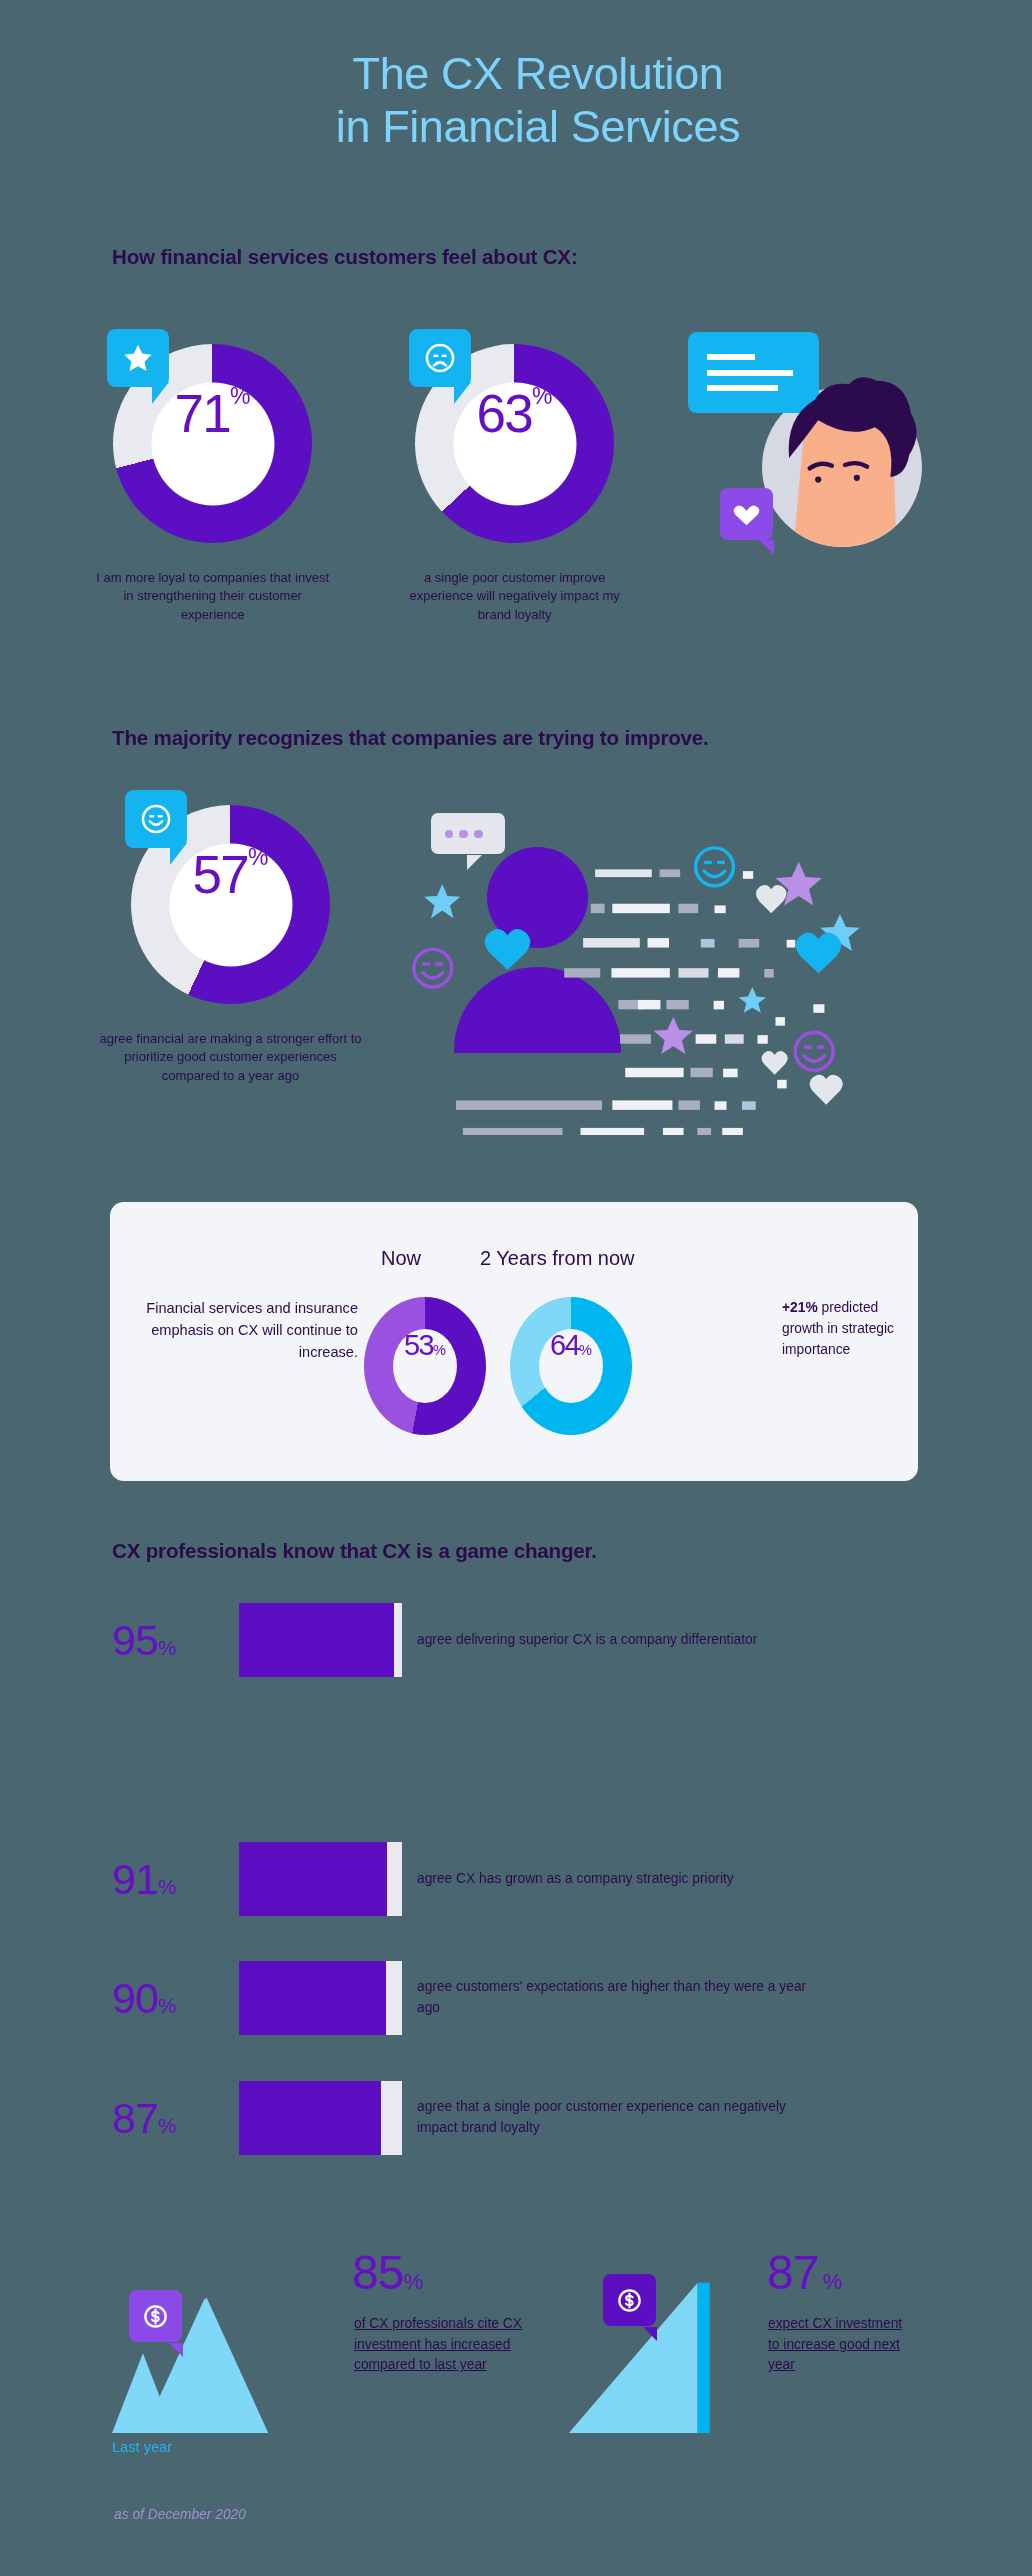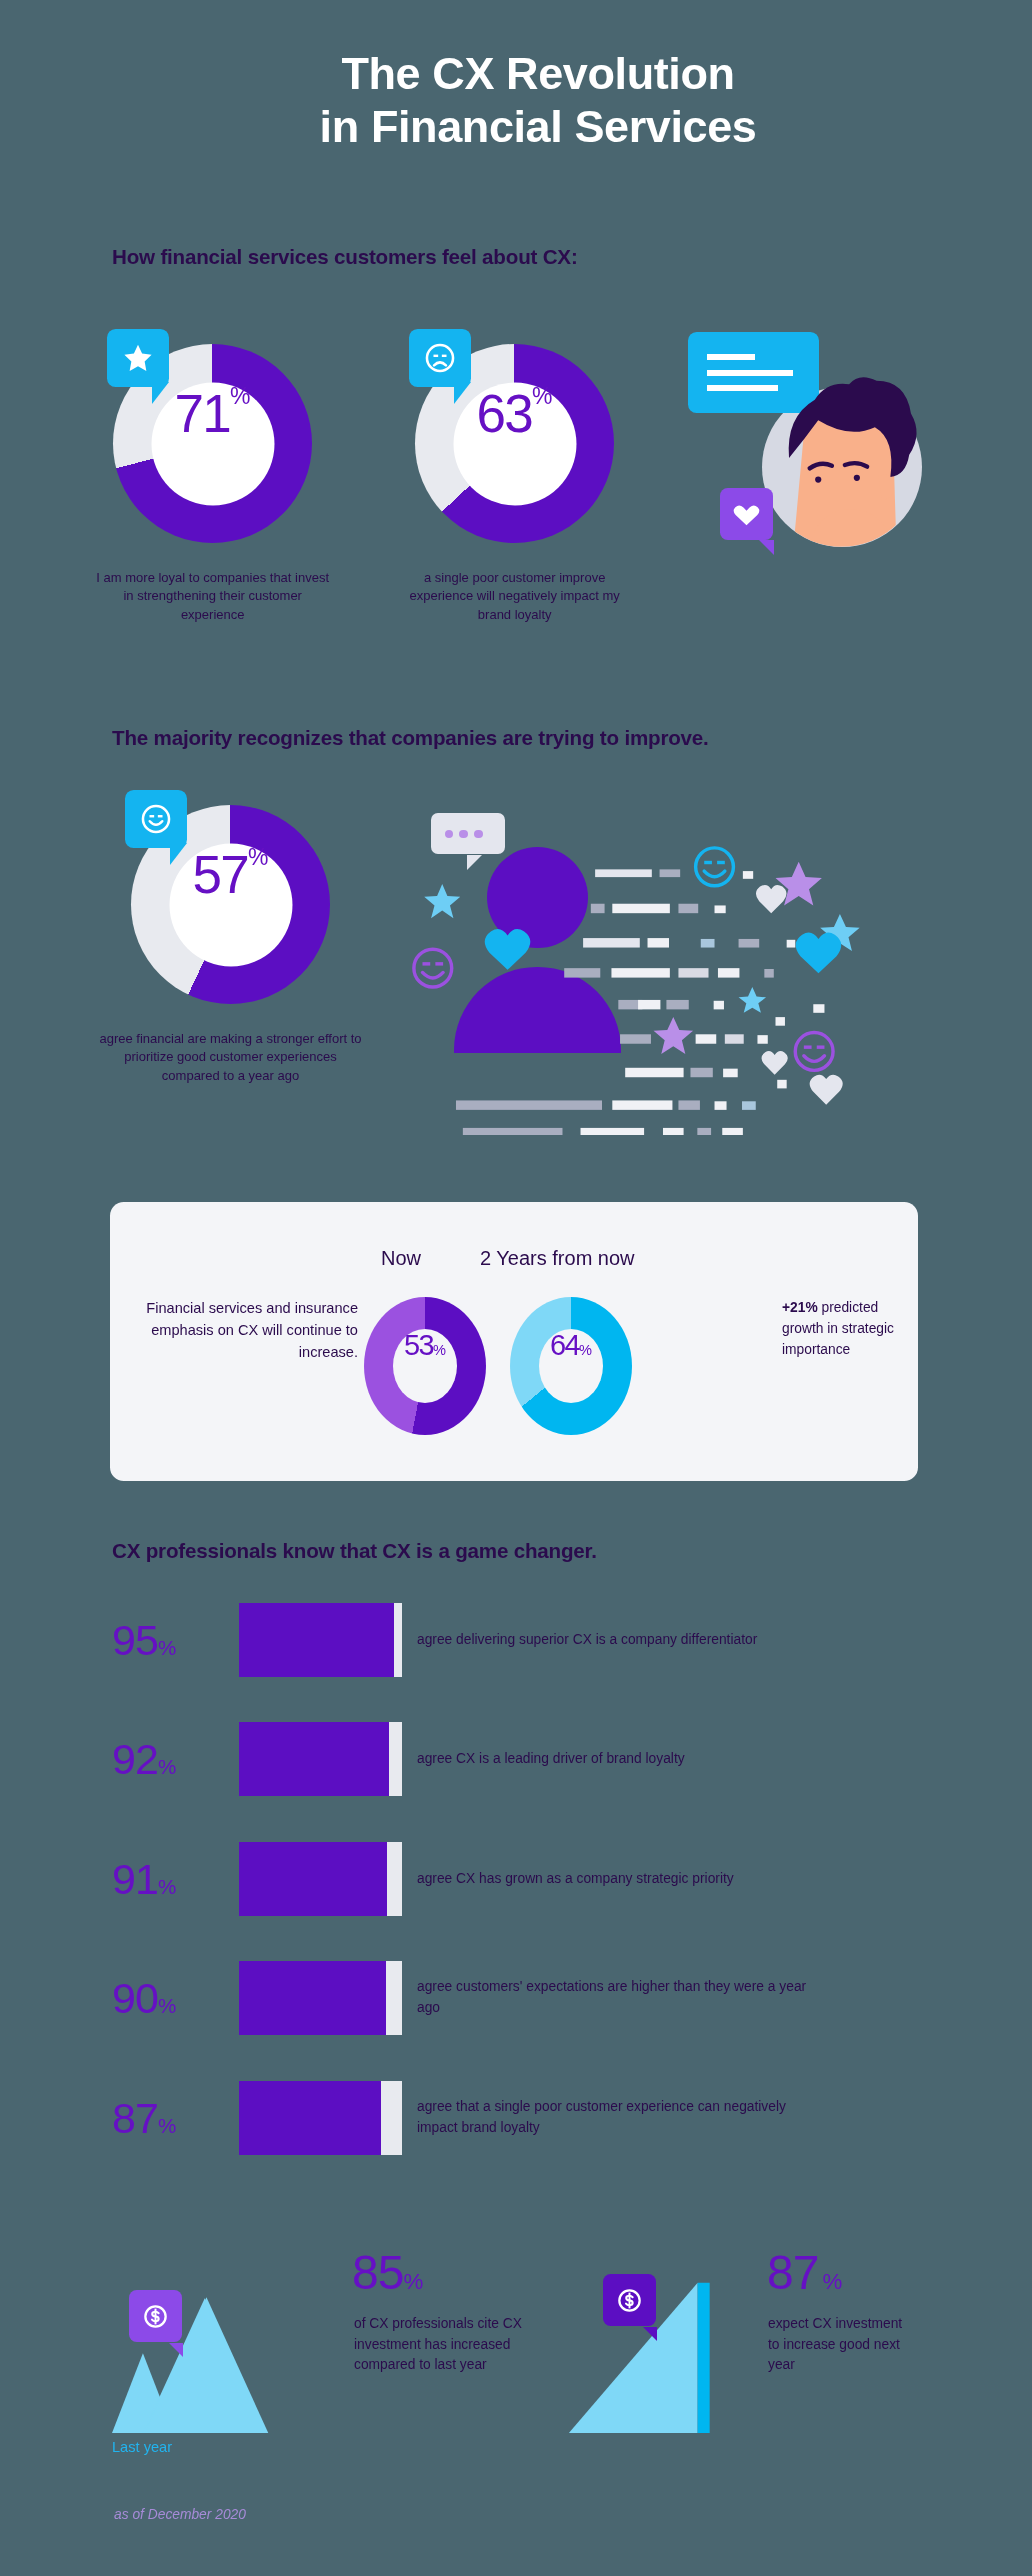--- a/index.html
+++ b/index.html
@@ -10,22 +10,22 @@
     color: #2b0b4d;
     position: relative;
     overflow: hidden;
   }
   .page { position: relative; width: 1032px; height: 2576px; background: #4a6670; }
 
   
   .title {
     position: absolute; left: 0; top: 47px; width: 1032px;
     text-align: center;
-    font-size: 45px; font-weight: 700; line-height: 1.18;
-    color: #ffffff; letter-spacing: -0.4px; padding-left: 44px;
+    font-size: 45px; font-weight: 400; line-height: 1.18;
+    color: #7dd3fc; letter-spacing: -0.4px; padding-left: 44px;
   }
   .title .l2 { display:block; }
 
   
   .sec-head {
     position: absolute; left: 112px;
     font-size: 20.6px; font-weight: 700; color: #2b0b4d;
     letter-spacing: -0.2px;
   }
   #head1 { top: 245px; }
@@ -116,21 +116,21 @@
   .bar-label {
     position: absolute; left: 305px; top: 50%; transform: translateY(-50%);
     width: 404px; font-size: 13.8px; line-height: 1.5; color: #2b0b4d; font-weight: 500;
   }
 
   
   .mtn-wrap { position: absolute; }
   .pct-big { position: absolute; white-space: nowrap; }
   .pct-big .n { font-size: 48px; font-weight: 300; color: #6610c4; letter-spacing:-0.9px; }
   .pct-big .p { font-size: 22.3px; font-weight: 300; color: #6610c4; }
-  .pct-sub { position: absolute; font-size: 13.8px; line-height: 1.5; color:#2b0b4d; font-weight:500; }
+  .pct-sub { position: absolute; font-size: 13.8px; line-height: 1.5; color:#2b0b4d; font-weight:500;text-decoration:underline; }
   .lastyear {
     position: absolute; font-size: 14.6px; color: #21b4ef; font-weight: 500;
   }
   .footer {
     position: absolute; left: 114px; top: 2507px;
     font-size: 13.8px; font-style: italic; color: #a78bd8;
   }
 
   .badge-purple {
     position:absolute; width: 53px; height: 52px; border-radius: 7.7px;
@@ -380,29 +380,20 @@
   <div class="bar-row" style="top:1603px;">
     <div class="bar-pct">
       <span class="n">95</span><span class="p">%</span>
     </div>
     <div class="bar-track">
       <div class="bar-fill" style="width:95%;"></div>
     </div>
     <div class="bar-label">agree delivering superior CX is a company differentiator</div>
   </div>
 
-  <div class="bar-row" style="top:1722px;">
-    <div class="bar-pct">
-      <span class="n">92</span><span class="p">%</span>
-    </div>
-    <div class="bar-track">
-      <div class="bar-fill" style="width:92%;"></div>
-    </div>
-    <div class="bar-label">agree CX is a leading driver of brand loyalty</div>
-  </div>
 
   <div class="bar-row" style="top:1842px;">
     <div class="bar-pct">
       <span class="n">91</span><span class="p">%</span>
     </div>
     <div class="bar-track">
       <div class="bar-fill" style="width:91%;"></div>
     </div>
     <div class="bar-label">agree CX has grown as a company strategic priority</div>
   </div>

